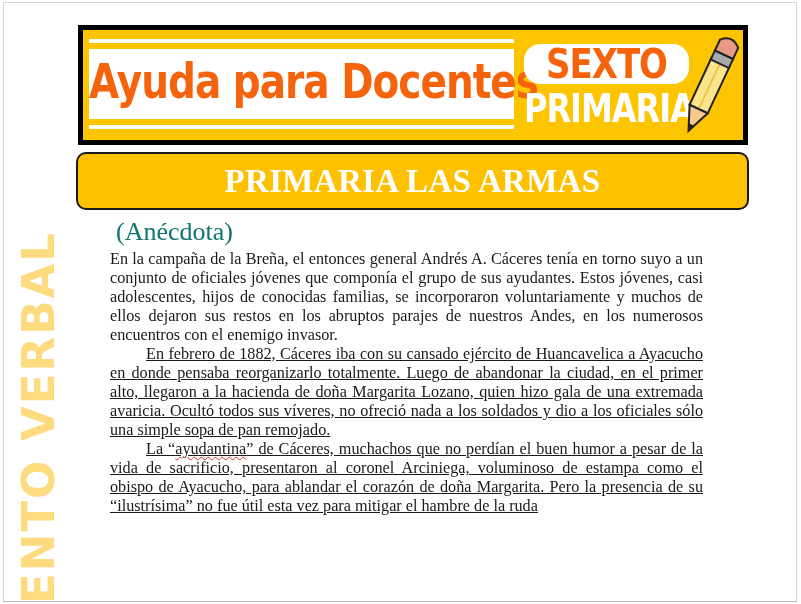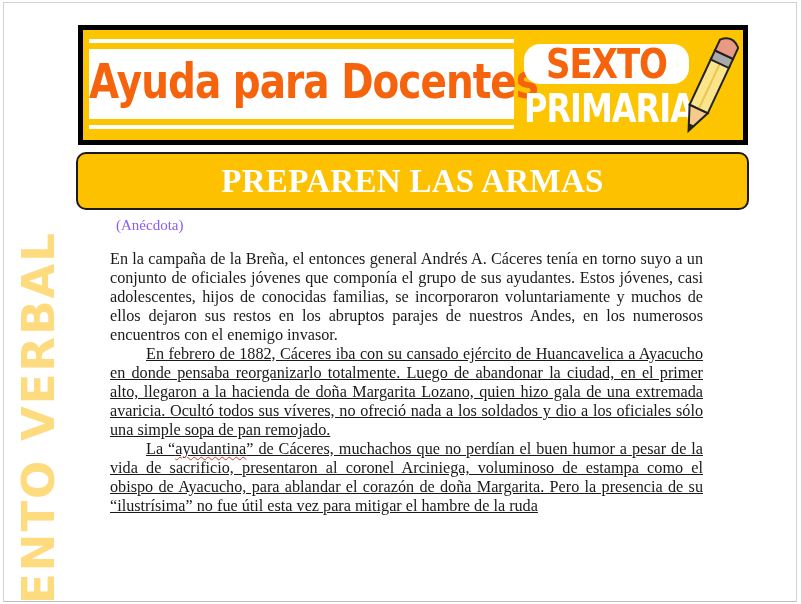--- a/index.html
+++ b/index.html
@@ -63,21 +63,21 @@
   
   .side-watermark {
     position: absolute; left: 14px; top: 604px; transform-origin: left top;
     transform: rotate(-90deg); white-space: nowrap;
     font-family: "DejaVu Sans", sans-serif; font-weight: bold; font-size: 45px;
     color: #fedb7e; letter-spacing: 2px; line-height: 50px;
   }
 
   
   .subtitle {
-    position: absolute; left: 116px; top: 217px; font-size: 15px; color: #8b5cf6;
+    position: absolute; left: 116px; top: 217px; font-size: 26px; color: #0f766e;
   }
   .body-text {
     position: absolute; left: 110px; top: 250px; width: 593px;
     font-size: 16.2px; line-height: 19px; color: #1a1a1a;
   }
   .body-text p { margin: 0; text-align: justify; }
   .body-text p.indent { text-indent: 36px; text-decoration: underline; }
   .spell-error {
     text-decoration: underline wavy #d9342b; text-decoration-thickness: 1px;
     text-underline-offset: 2px;
@@ -107,21 +107,21 @@
         <rect x="17" y="22" width="20" height="10" fill="#a9a9a9" stroke="#222" stroke-width="2"></rect>
         <path d="M17 22 L17 10 Q27 0 37 10 L37 22 Z" fill="#e89a84" stroke="#222" stroke-width="2"></path>
         <path d="M17 82 L27 106 L37 82 Z" fill="#f6c98c" stroke="#222" stroke-width="2"></path>
         <path d="M24 99 L27 106 L30 99 Z" fill="#222"></path>
       </g>
     </svg>
   </div>
 </div>
 
 <div class="title-box">
-  <span class="title-text">PREPAREN LAS ARMAS</span>
+  <span class="title-text">PRIMARIA LAS ARMAS</span>
 </div>
 
 <div class="subtitle">(Anécdota)</div>
 
 <div class="body-text">
   <p>En la campaña de la Breña, el entonces general Andrés A. Cáceres tenía en torno suyo a un conjunto de oficiales jóvenes que componía el grupo de sus ayudantes. Estos jóvenes, casi adolescentes, hijos de conocidas familias, se incorporaron voluntariamente y muchos de ellos dejaron sus restos en los abruptos parajes de nuestros Andes, en los numerosos encuentros con el enemigo invasor.</p>
   <p class="indent">En febrero de 1882, Cáceres iba con su cansado ejército de Huancavelica a Ayacucho en donde pensaba reorganizarlo totalmente. Luego de abandonar la ciudad, en el primer alto, llegaron a la hacienda de doña Margarita Lozano, quien hizo gala de una extremada avaricia. Ocultó todos sus víveres, no ofreció nada a los soldados y dio a los oficiales sólo una simple sopa de pan remojado.</p>
   <p class="indent"><span>La “</span><span class="spell-error">ayudantina</span><span>” de Cáceres, muchachos que no perdían el buen humor a pesar de la vida de sacrificio, presentaron al coronel Arciniega, voluminoso de estampa como el obispo de Ayacucho, para ablandar el corazón de doña Margarita. Pero la presencia de su “ilustrísima” no fue útil esta vez para mitigar el hambre de la ruda</span></p>
 </div>
 

